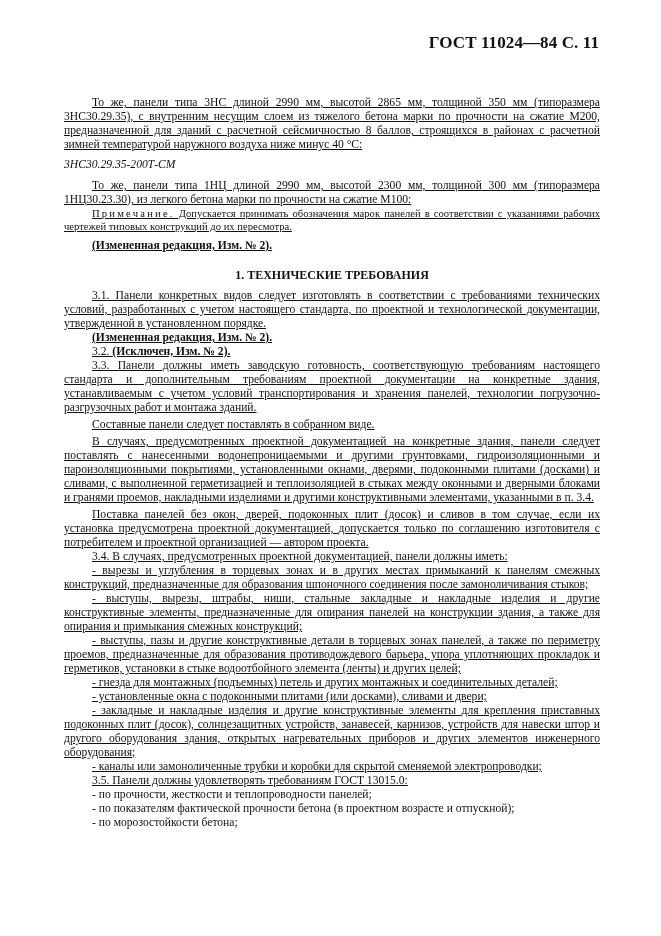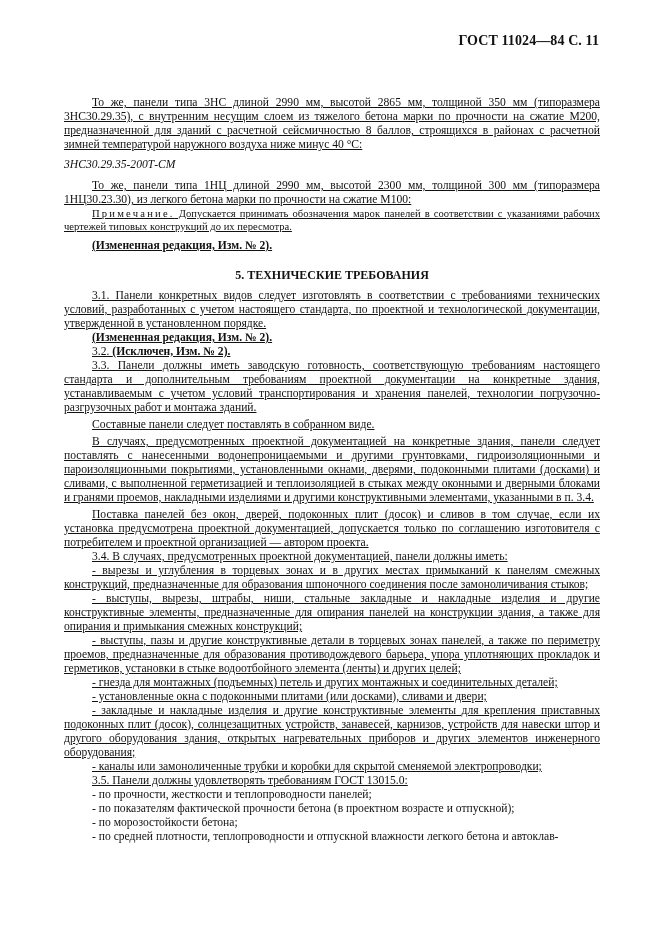--- a/index.html
+++ b/index.html
@@ -1,18 +1,18 @@
 <!DOCTYPE html>
 <html><head>
 <meta charset="utf-8">
 <style>
   html, body { margin: 0; padding: 0; background: #ffffff; }
   body { width: 661px; height: 936px; position: relative; overflow: hidden;
          font-family: "Liberation Serif", "DejaVu Serif", serif; color: #111; }
-  .page-header { position: absolute; top: 33px; right: 62px; font-weight: bold; font-size: 14px; letter-spacing: 0.1px; }
+  .page-header { position: absolute; top: 33px; right: 62px; font-weight: bold; font-size: 17px; letter-spacing: 0.1px; }
   .content { position: absolute; left: 64px; top: 96px; width: 536px; font-size: 11.6px; line-height: 14px; }
   .content p { margin: 0; text-align: justify; }
   .ind { text-indent: 28px; text-decoration: underline; }
   .gap { margin-top: 6px !important; }
   .gap-s { margin-top: 3px !important; }
   .mark { text-align: right; font-style: italic; margin: 6px 0 7px 0 !important; }
   .note { font-size: 10.6px; line-height: 13px; }
   .spaced { letter-spacing: 2.2px; }
   .bold { font-weight: bold; }
   .section-title { text-align: center !important; font-weight: bold; font-size: 12px; margin: 15px 0 7px 0 !important; }
@@ -24,35 +24,34 @@
 
 <div class="page-header">ГОСТ 11024—84 С. 11</div>
 
 <div class="content">
   <p class="ind">То же, панели типа 3НС длиной 2990 мм, высотой 2865 мм, толщиной 350 мм (типоразмера 3НС30.29.35), с внутренним несущим слоем из тяжелого бетона марки по прочности на сжатие М200, предназначенной для зданий с расчетной сейсмичностью 8 баллов, строящихся в районах с расчетной зимней температурой наружного воздуха ниже минус 40 °С:</p>
   <p class="mark">3НС30.29.35-200Т-СМ</p>
   <p class="ind">То же, панели типа 1НЦ длиной 2990 мм, высотой 2300 мм, толщиной 300 мм (типоразмера 1НЦ30.23.30), из легкого бетона марки по прочности на сжатие М100:</p>
   <p class="ind note"><span class="spaced">Примечание.</span><span> Допускается принимать обозначения марок панелей в соответствии с указаниями рабочих чертежей типовых конструкций до их пересмотра.</span></p>
   <p class="ind bold gap">(Измененная редакция, Изм. № 2).</p>
 
-  <p class="section-title">5. ТЕХНИЧЕСКИЕ ТРЕБОВАНИЯ</p>
+  <p class="section-title">1. ТЕХНИЧЕСКИЕ ТРЕБОВАНИЯ</p>
 
   <p class="ind">3.1.  Панели конкретных видов следует изготовлять в соответствии с требованиями технических условий, разработанных с учетом настоящего стандарта, по проектной и технологической документации, утвержденной в установленном порядке.</p>
   <p class="ind bold">(Измененная редакция, Изм. № 2).</p>
   <p class="ind"><span>3.2.  </span><b>(Исключен, Изм. № 2).</b></p>
   <p class="ind">3.3.  Панели должны иметь заводскую готовность, соответствующую требованиям настоящего стандарта и дополнительным требованиям проектной документации на конкретные здания, устанавливаемым с учетом условий транспортирования и хранения панелей, технологии погрузочно-разгрузочных работ и монтажа зданий.</p>
   <p class="ind gap-s">Составные панели следует поставлять в собранном виде.</p>
   <p class="ind gap-s">В случаях, предусмотренных проектной документацией на конкретные здания, панели следует поставлять с нанесенными водонепроницаемыми и другими грунтовками, гидроизоляционными и пароизоляционными покрытиями, установленными окнами, дверями, подоконными плитами (досками) и сливами, с выполненной герметизацией и теплоизоляцией в стыках между оконными и дверными блоками и гранями проемов, накладными изделиями и другими конструктивными элементами, указанными в п. 3.4.</p>
   <p class="ind gap-s">Поставка панелей без окон, дверей, подоконных плит (досок) и сливов в том случае, если их установка предусмотрена проектной документацией, допускается только по соглашению изготовителя с потребителем и проектной организацией — автором проекта.</p>
   <p class="ind">3.4.  В случаях, предусмотренных проектной документацией, панели должны иметь:</p>
   <p class="ind">- вырезы и углубления в торцевых зонах и в других местах примыканий к панелям смежных конструкций, предназначенные для образования шпоночного соединения после замоноличивания стыков;</p>
   <p class="ind">- выступы, вырезы, штрабы, ниши, стальные закладные и накладные изделия и другие конструктивные элементы, предназначенные для опирания панелей на конструкции здания, а также для опирания и примыкания смежных конструкций;</p>
   <p class="ind">- выступы, пазы и другие конструктивные детали в торцевых зонах панелей, а также по периметру проемов, предназначенные для образования противодождевого барьера, упора уплотняющих прокладок и герметиков, установки в стыке водоотбойного элемента (ленты) и других целей;</p>
   <p class="ind">- гнезда для монтажных (подъемных) петель и других монтажных и соединительных деталей;</p>
   <p class="ind">- установленные окна с подоконными плитами (или досками), сливами и двери;</p>
   <p class="ind">- закладные и накладные изделия и другие конструктивные элементы для крепления приставных подоконных плит (досок), солнцезащитных устройств, занавесей, карнизов, устройств для навески штор и другого оборудования здания, открытых нагревательных приборов и других элементов инженерного оборудования;</p>
   <p class="ind last">- каналы или замоноличенные трубки и коробки для скрытой сменяемой электропроводки;</p>
   <p class="ind">3.5.  Панели должны удовлетворять требованиям ГОСТ 13015.0:</p>
   <p class="ind2 last">- по прочности, жесткости и теплопроводности панелей;</p>
   <p class="ind2 last">- по показателям фактической прочности бетона (в проектном возрасте и отпускной);</p>
   <p class="ind2 last">- по морозостойкости бетона;</p>
-  <p class="ind2 last">- по средней плотности, теплопроводности и отпускной влажности легкого бетона и автоклав-</p>
 </div>
 
 </body></html>

